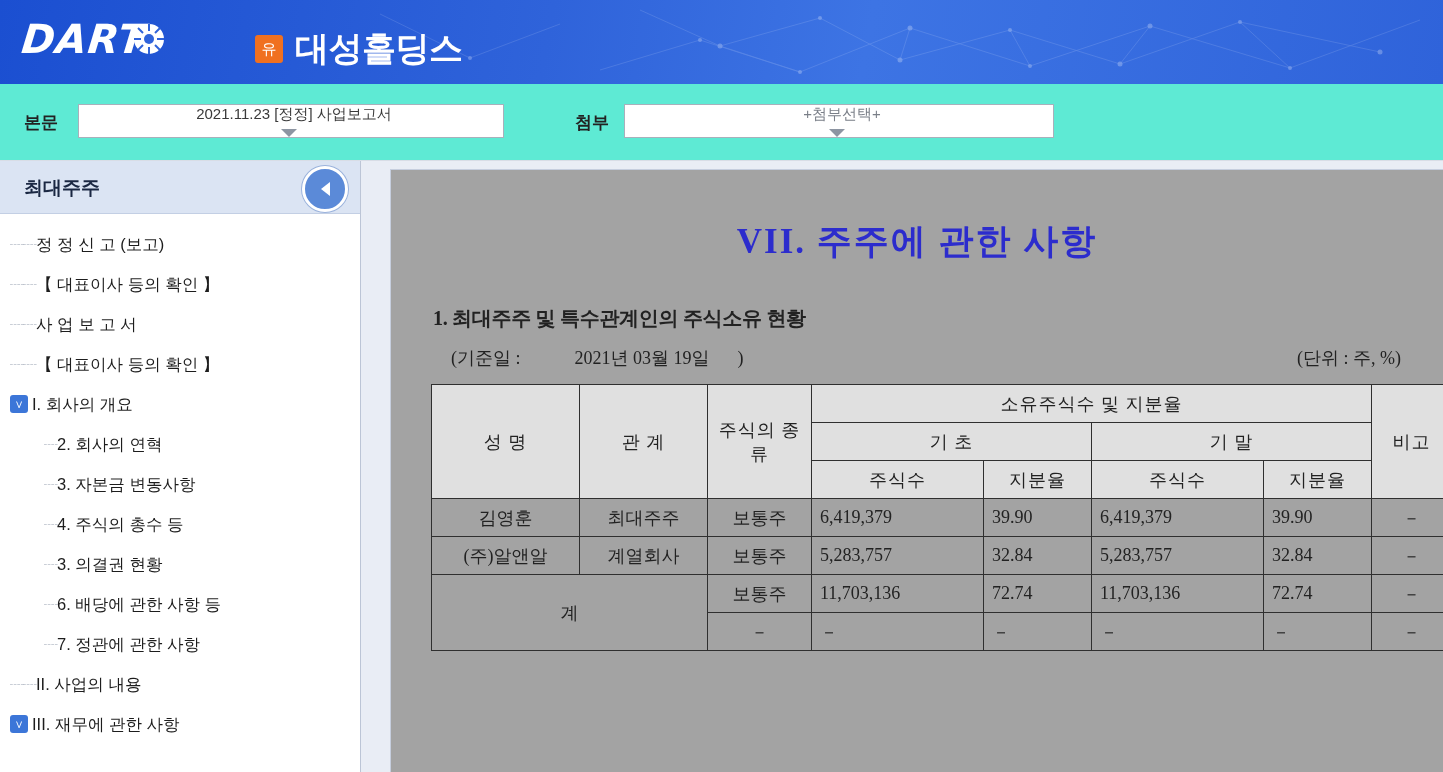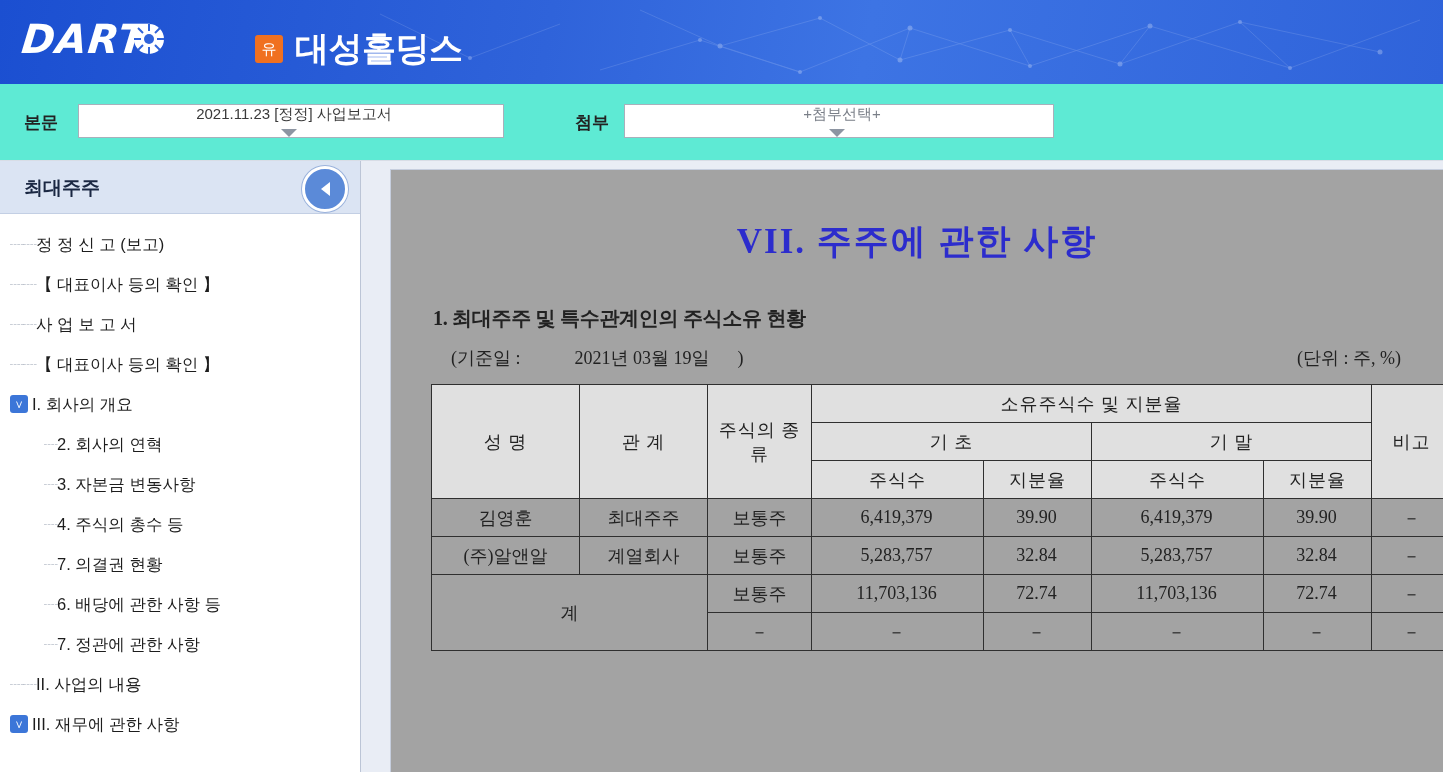--- a/index.html
+++ b/index.html
@@ -248,21 +248,21 @@
     height: 38px;
     box-sizing: border-box;
   }
   table.share th {
     background: #e0e0e0;
     font-weight: normal;
     text-align: center;
     letter-spacing: 1px;
   }
   table.share td { text-align: center; }
-  table.share td.num { text-align: center; padding-right: 10px; }
+  table.share td.num { text-align: left; padding-right: 10px; }
   .c-name   { width: 148px; }
   .c-rel    { width: 128px; }
   .c-type   { width: 104px; }
   .c-sh1    { width: 172px; }
   .c-rt1    { width: 108px; }
   .c-sh2    { width: 172px; }
   .c-rt2    { width: 108px; }
   .c-note   { width: 80px; }
 </style>
 </head>
@@ -363,21 +363,21 @@
       <div class="tree-item lv2">
         <span class="dash">┈</span><span class="lbl">2. 회사의 연혁</span>
       </div>
       <div class="tree-item lv2">
         <span class="dash">┈</span><span class="lbl">3. 자본금 변동사항</span>
       </div>
       <div class="tree-item lv2">
         <span class="dash">┈</span><span class="lbl">4. 주식의 총수 등</span>
       </div>
       <div class="tree-item lv2">
-        <span class="dash">┈</span><span class="lbl">7. 의결권 현황</span>
+        <span class="dash">┈</span><span class="lbl">3. 의결권 현황</span>
       </div>
       <div class="tree-item lv2">
         <span class="dash">┈</span><span class="lbl">6. 배당에 관한 사항 등</span>
       </div>
       <div class="tree-item lv2">
         <span class="dash">┈</span><span class="lbl">7. 정관에 관한 사항</span>
       </div>
       <div class="tree-item">
         <span class="dash">┈┈</span><span class="lbl">II. 사업의 내용</span>
       </div>

